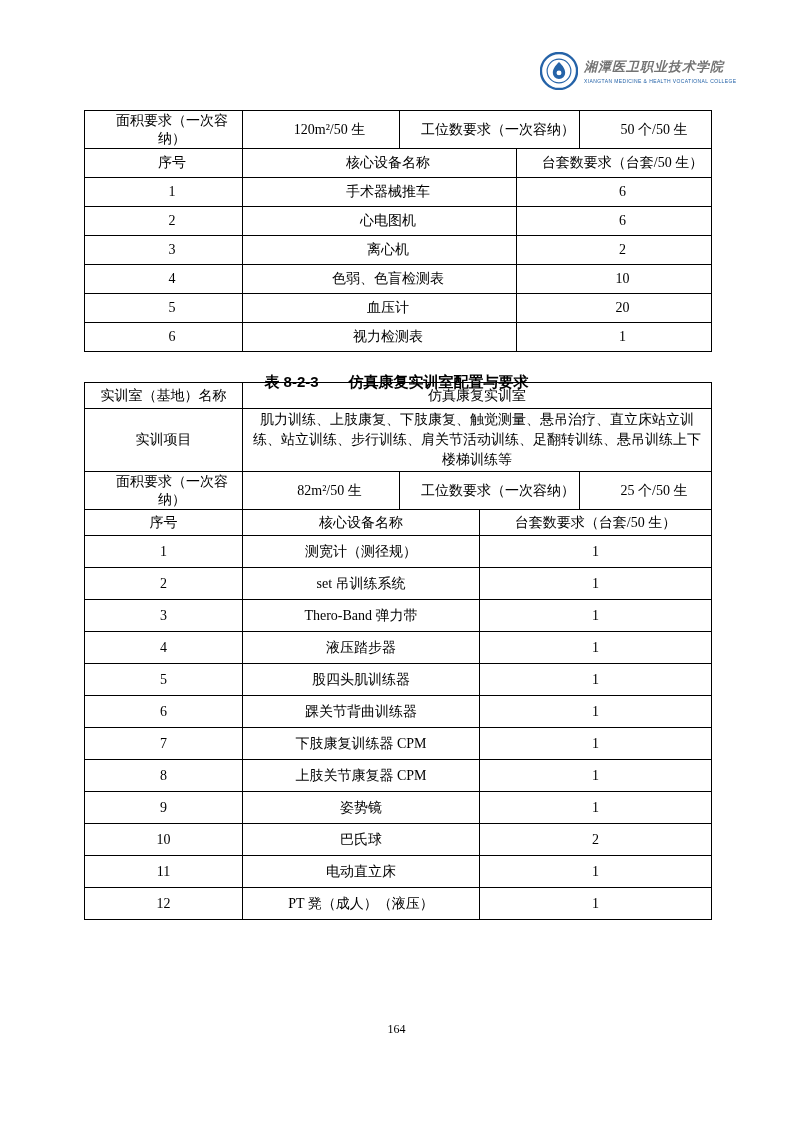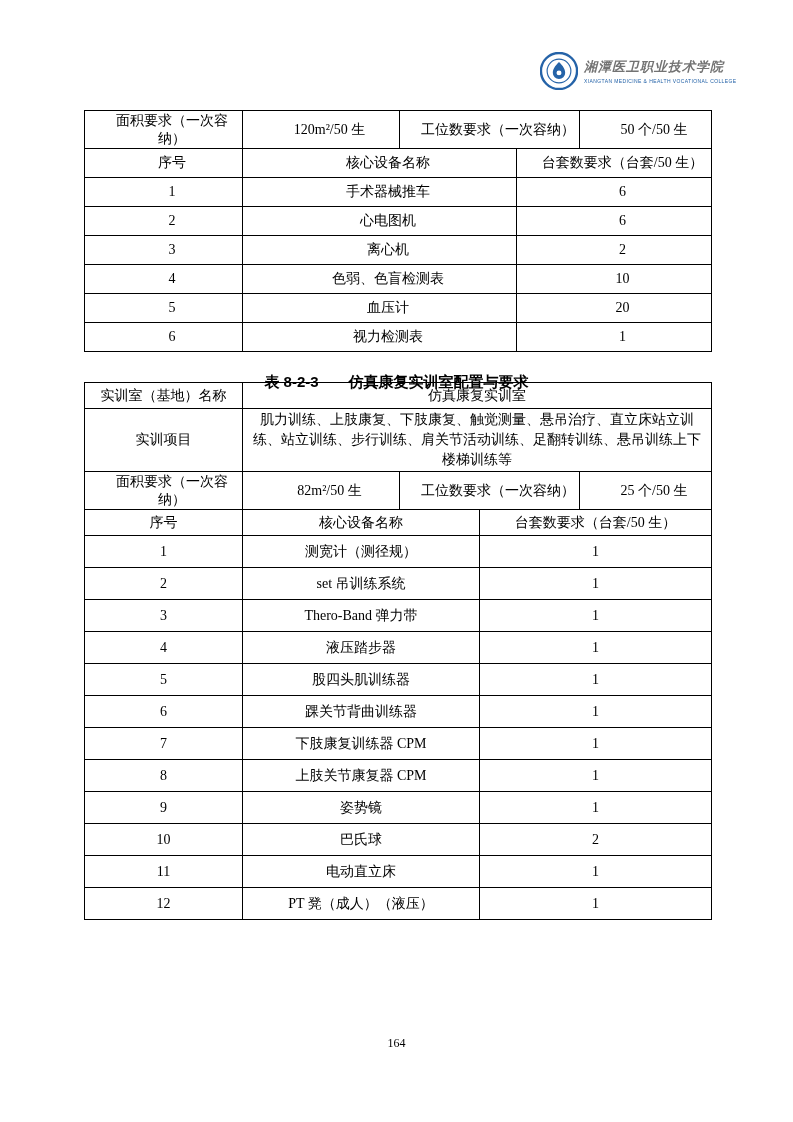--- a/index.html
+++ b/index.html
@@ -53,21 +53,21 @@
 
   .tbl-title {
     position:absolute; top:355px; left:0; width:100%;
     text-align:center; font-weight:bold; font-size:15px;
     font-family:"Liberation Sans","DejaVu Sans",sans-serif;
     margin-top:18px;
   }
 
   .page-number {
     position:absolute; top:1022px; left:0; width:100%;
-    text-align:center; font-size:12px;margin-top:14px;
+    text-align:center; font-size:12px;
   }
 </style>
 </head>
 <body>
 
 <div class="page">
 
   <div class="logo">
     <svg width="38" height="38" viewBox="0 0 40 40">
       <circle cx="20" cy="20" r="19" fill="#ffffff" stroke="#2563a8" stroke-width="2.5"></circle>

